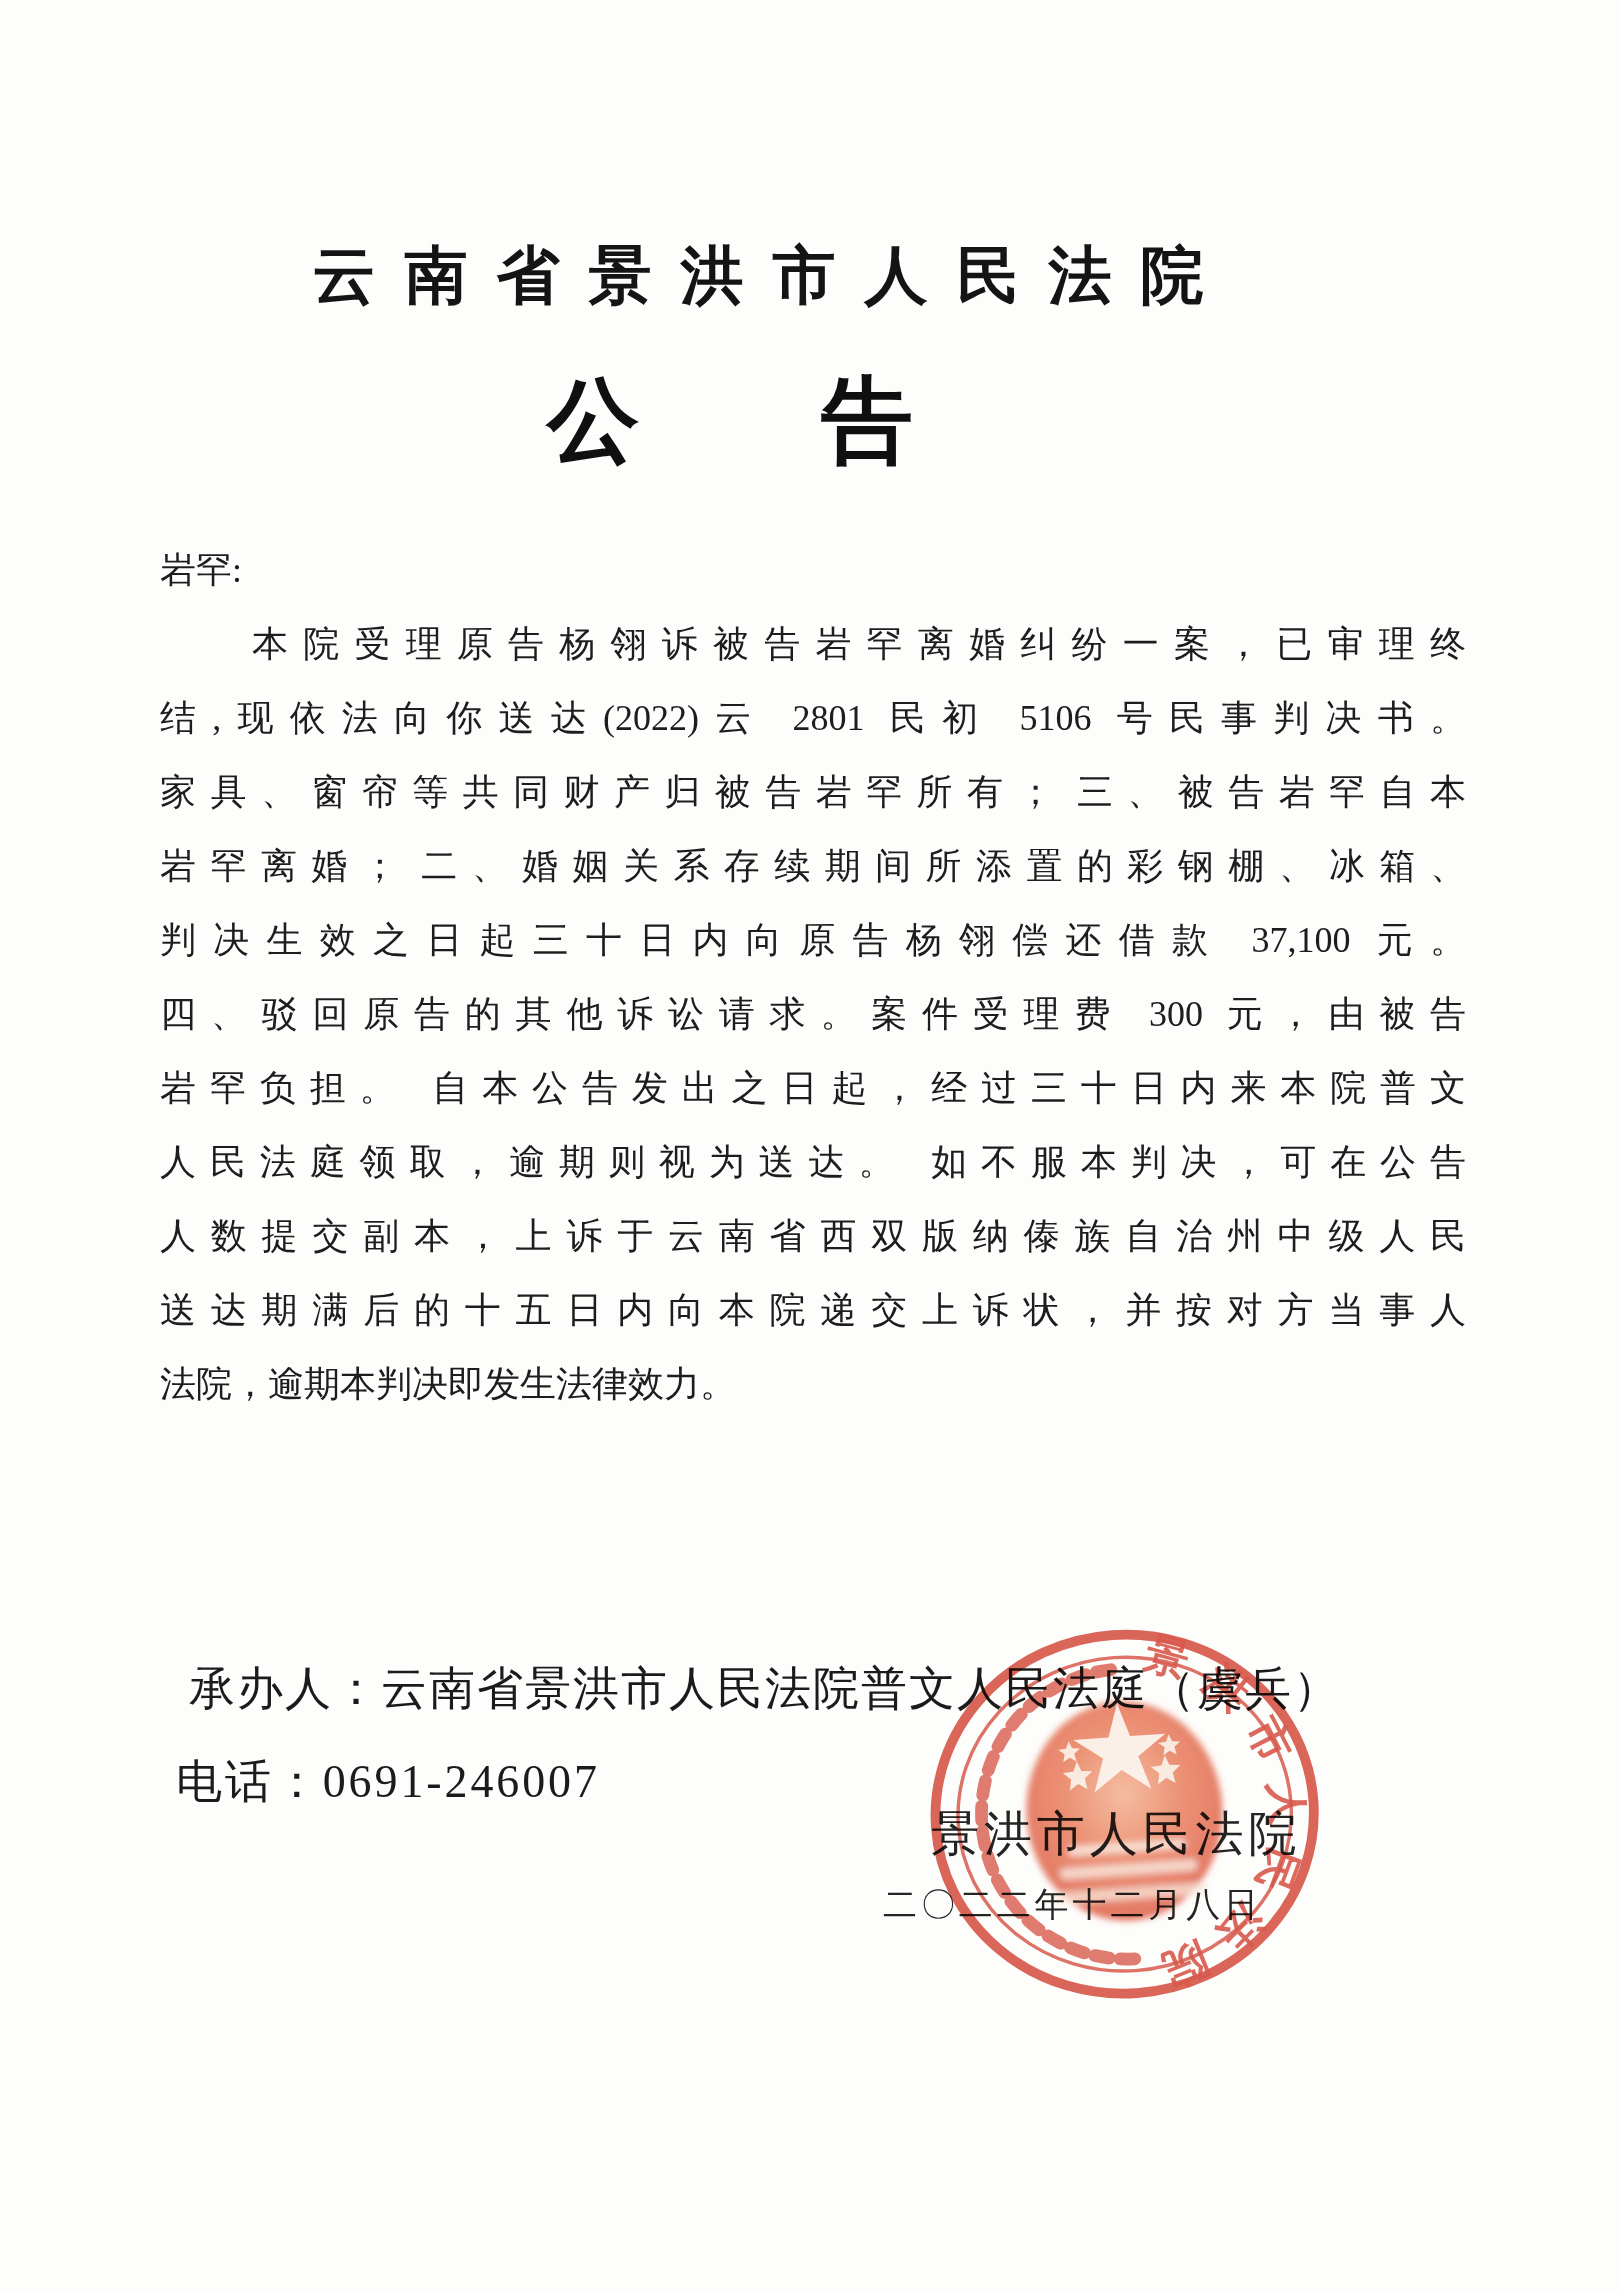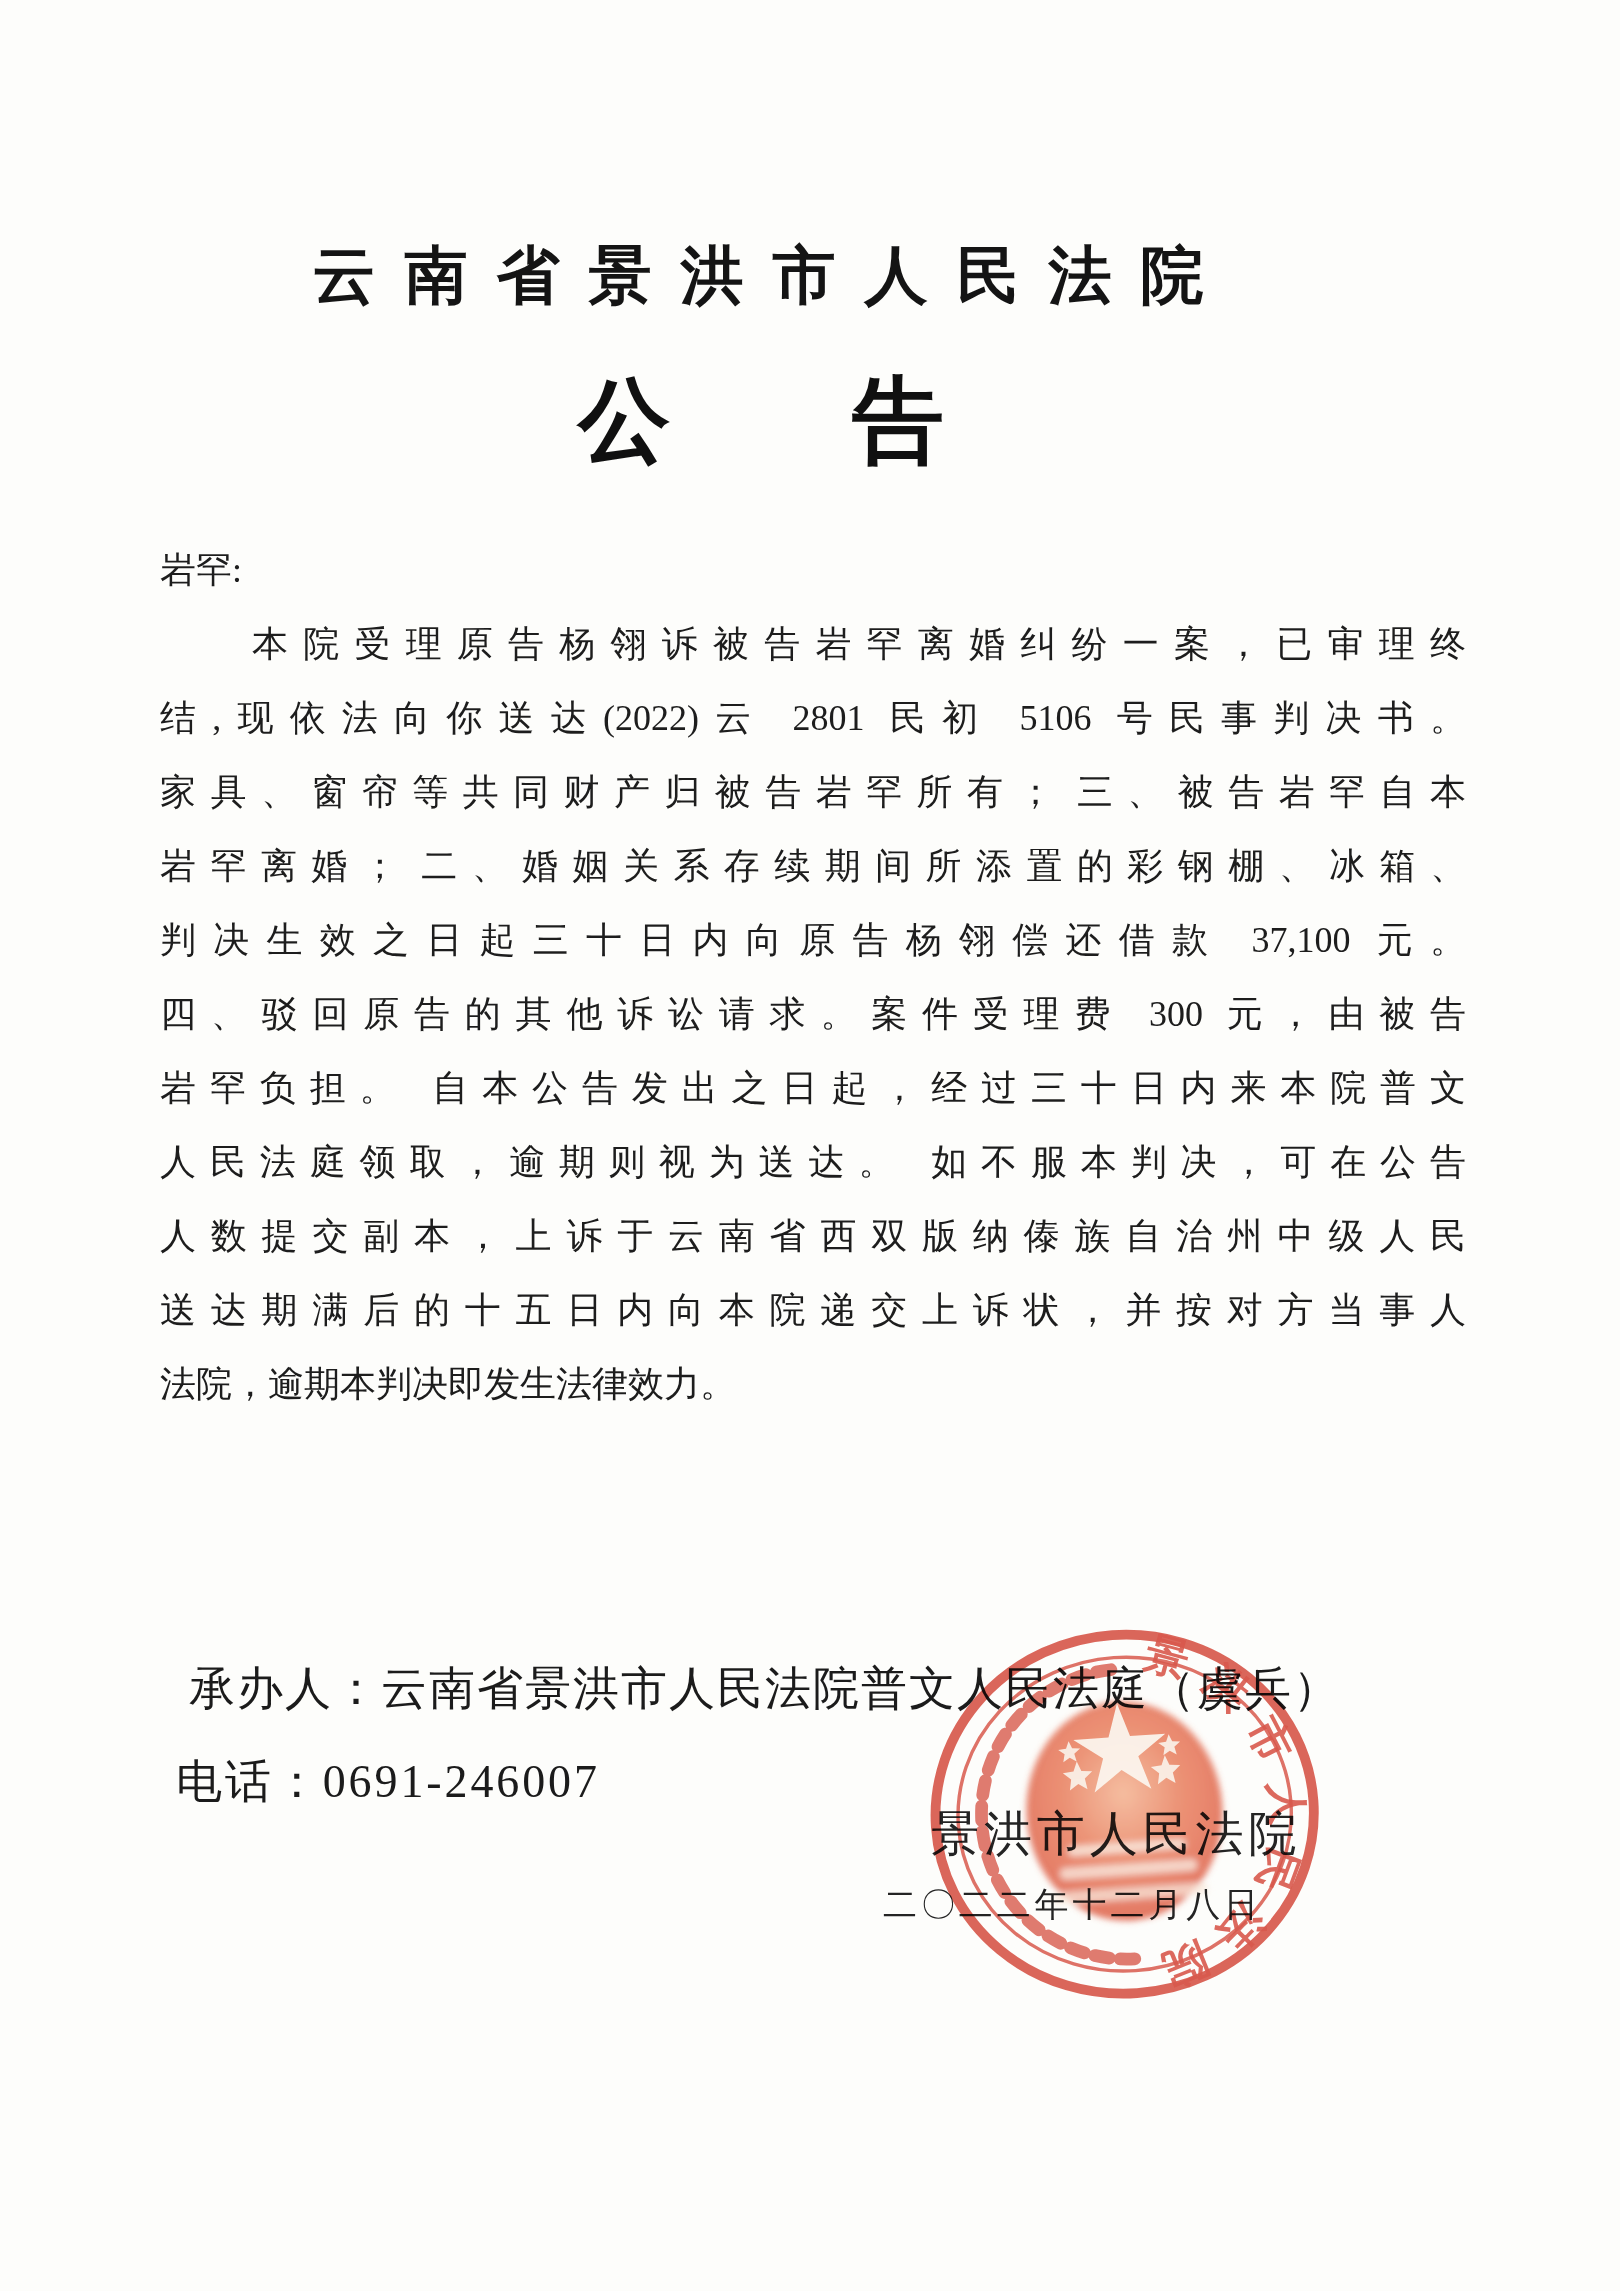--- a/index.html
+++ b/index.html
@@ -23,21 +23,20 @@
     letter-spacing:29px;text-indent:29px;
     color:#141414;
     margin-left:28px;
   }
   .notice-title{
     position:absolute;top:359px;left:0;width:1460px;
     text-align:center;
     font-size:92px;font-weight:bold;
     letter-spacing:45px;text-indent:45px;
     color:#101010;
-    margin-left:31px;
   }
   
   .body-block{
     position:absolute;top:533px;left:160px;width:1306px;
     font-size:36px;line-height:74px;
     color:#1d1d1d;
   }
   .salutation{height:74px;}
   .line{
     height:74px;

